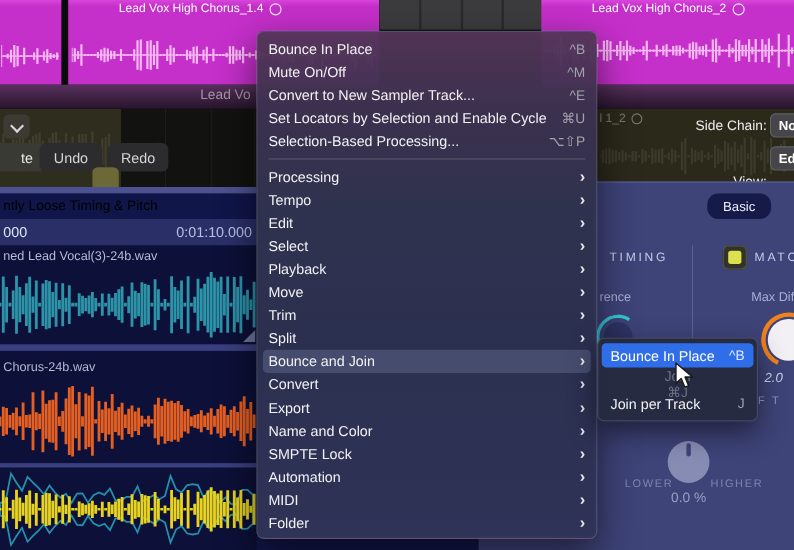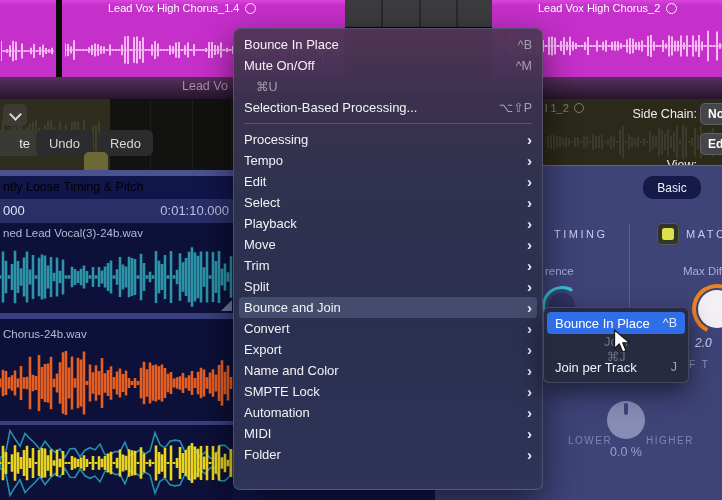--- a/index.html
+++ b/index.html
@@ -231,20 +231,25 @@
     <div>
         <div class="menu-item">
           <span class="mi-label">Bounce In Place</span>
           <span class="mi-right">^B</span>
         </div>
         <div class="menu-item">
           <span class="mi-label">Mute On/Off</span>
           <span class="mi-right">^M</span>
         </div>
         <div class="menu-item">
+          <span class="mi-label">Convert to New Sampler Track...</span>
+          <span class="mi-right">^E</span>
+        </div>
+        <div class="menu-item">
+          <span class="mi-label">Set Locators by Selection and Enable Cycle</span>
           <span class="mi-right">⌘U</span>
         </div>
         <div class="menu-item">
           <span class="mi-label">Selection-Based Processing...</span>
           <span class="mi-right">⌥⇧P</span>
         </div>
         <div class="menu-sep"></div>
         <div class="menu-item">
           <span class="mi-label">Processing</span>
           <span class="mi-right chev">›</span>

